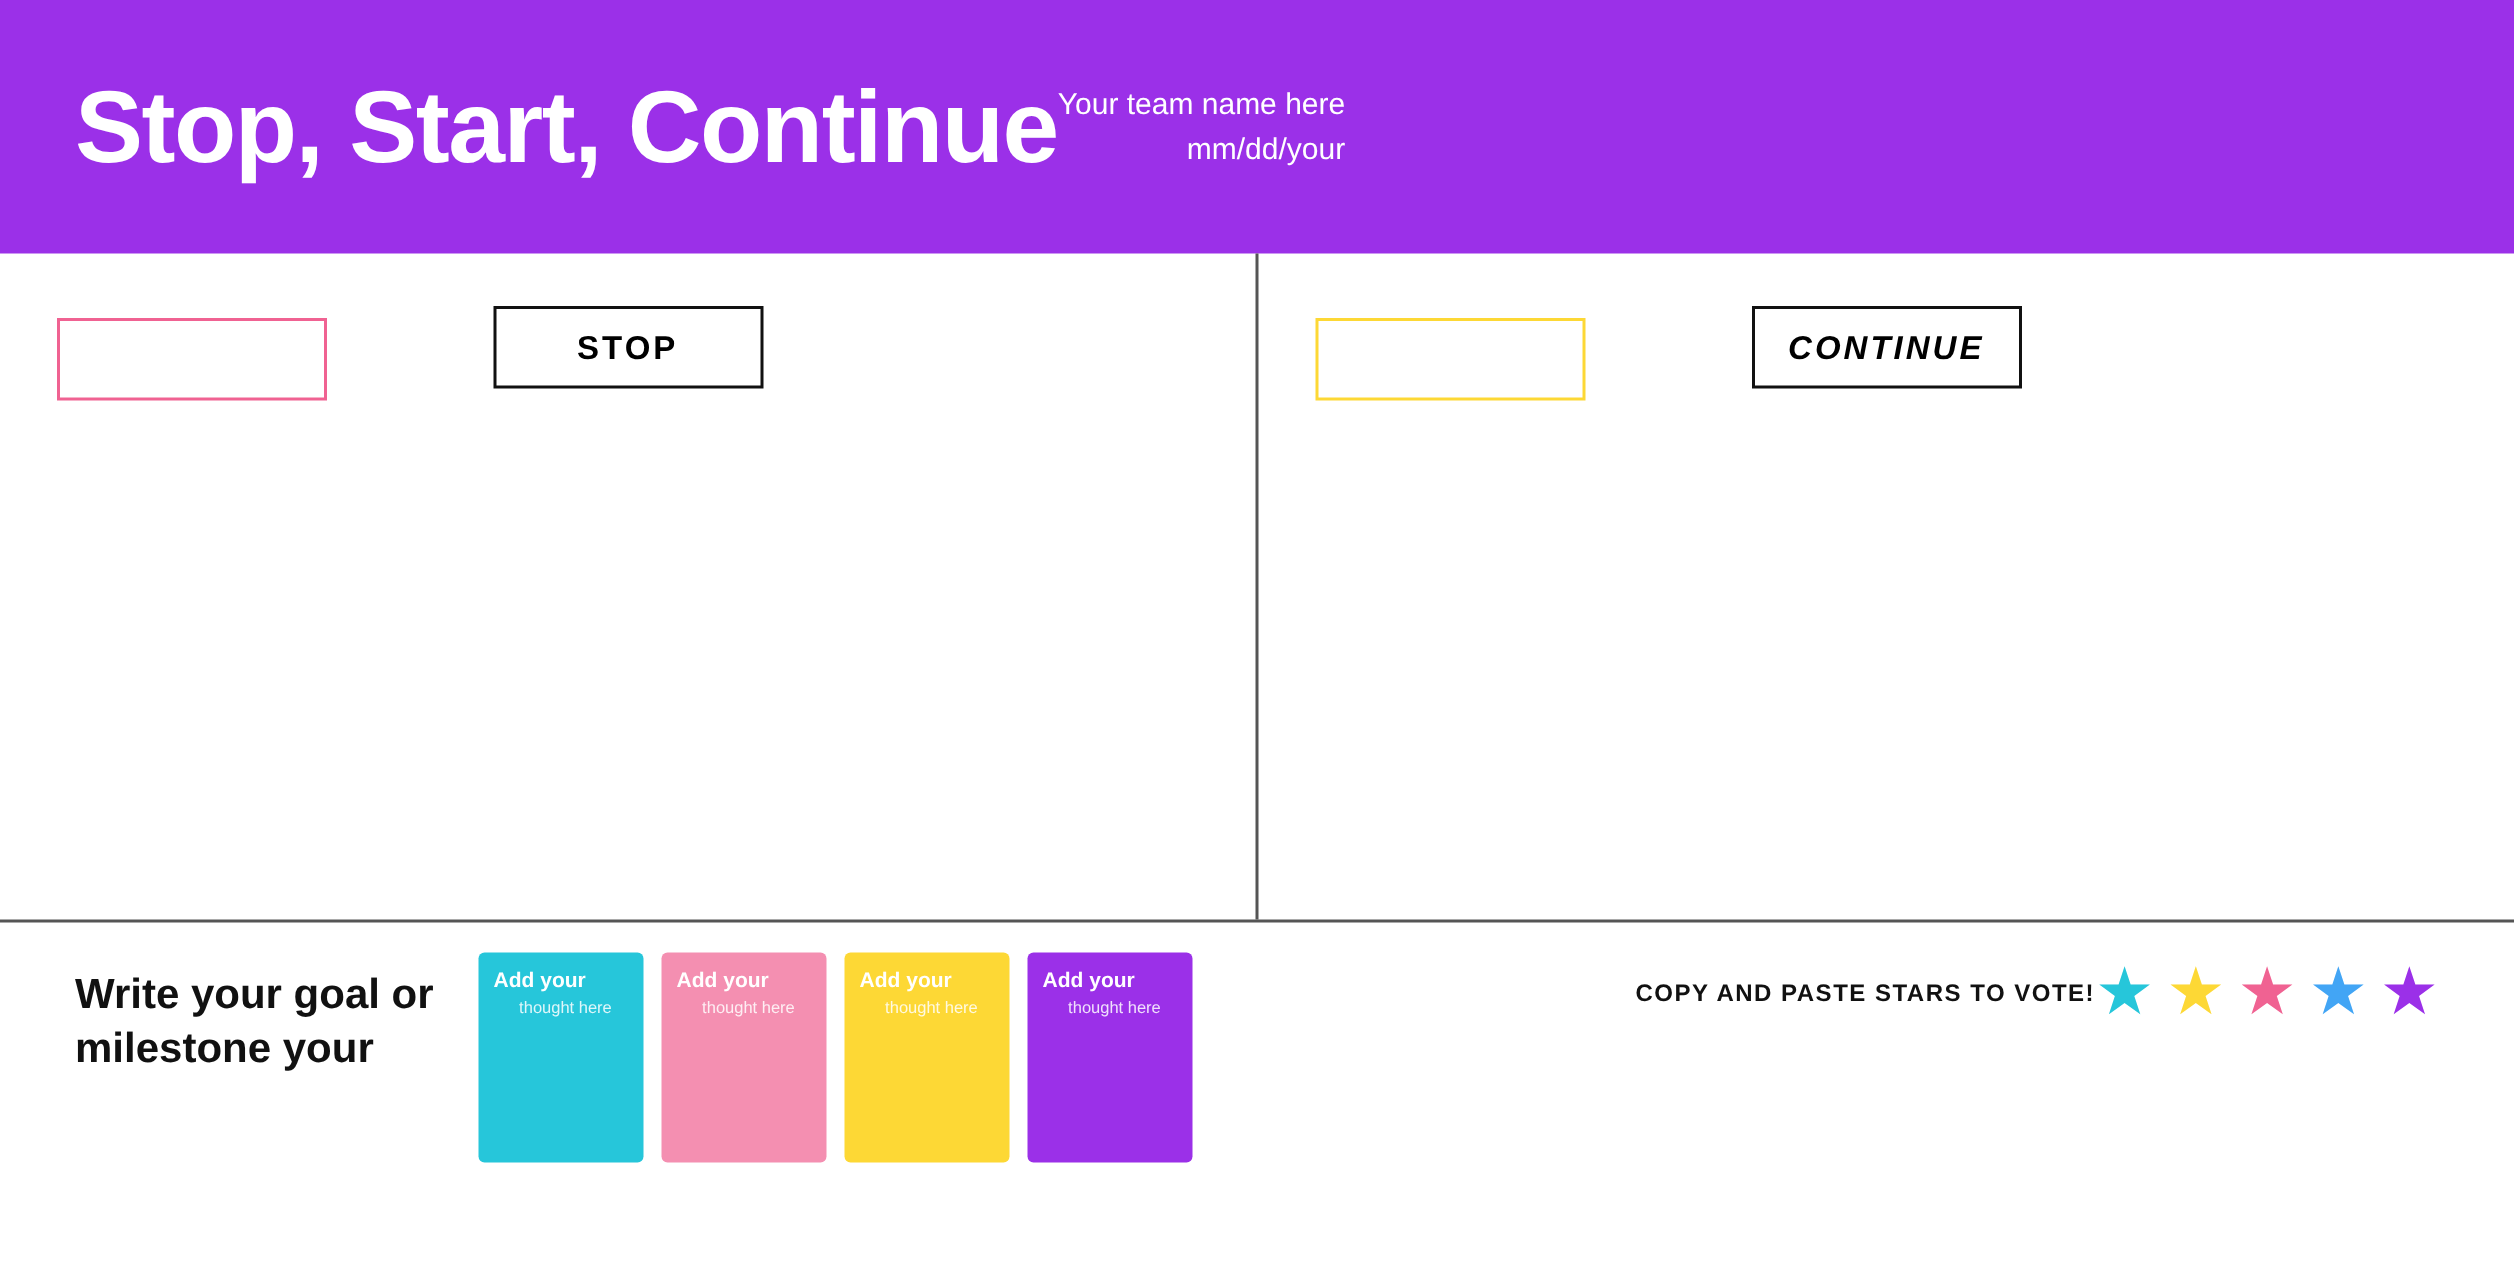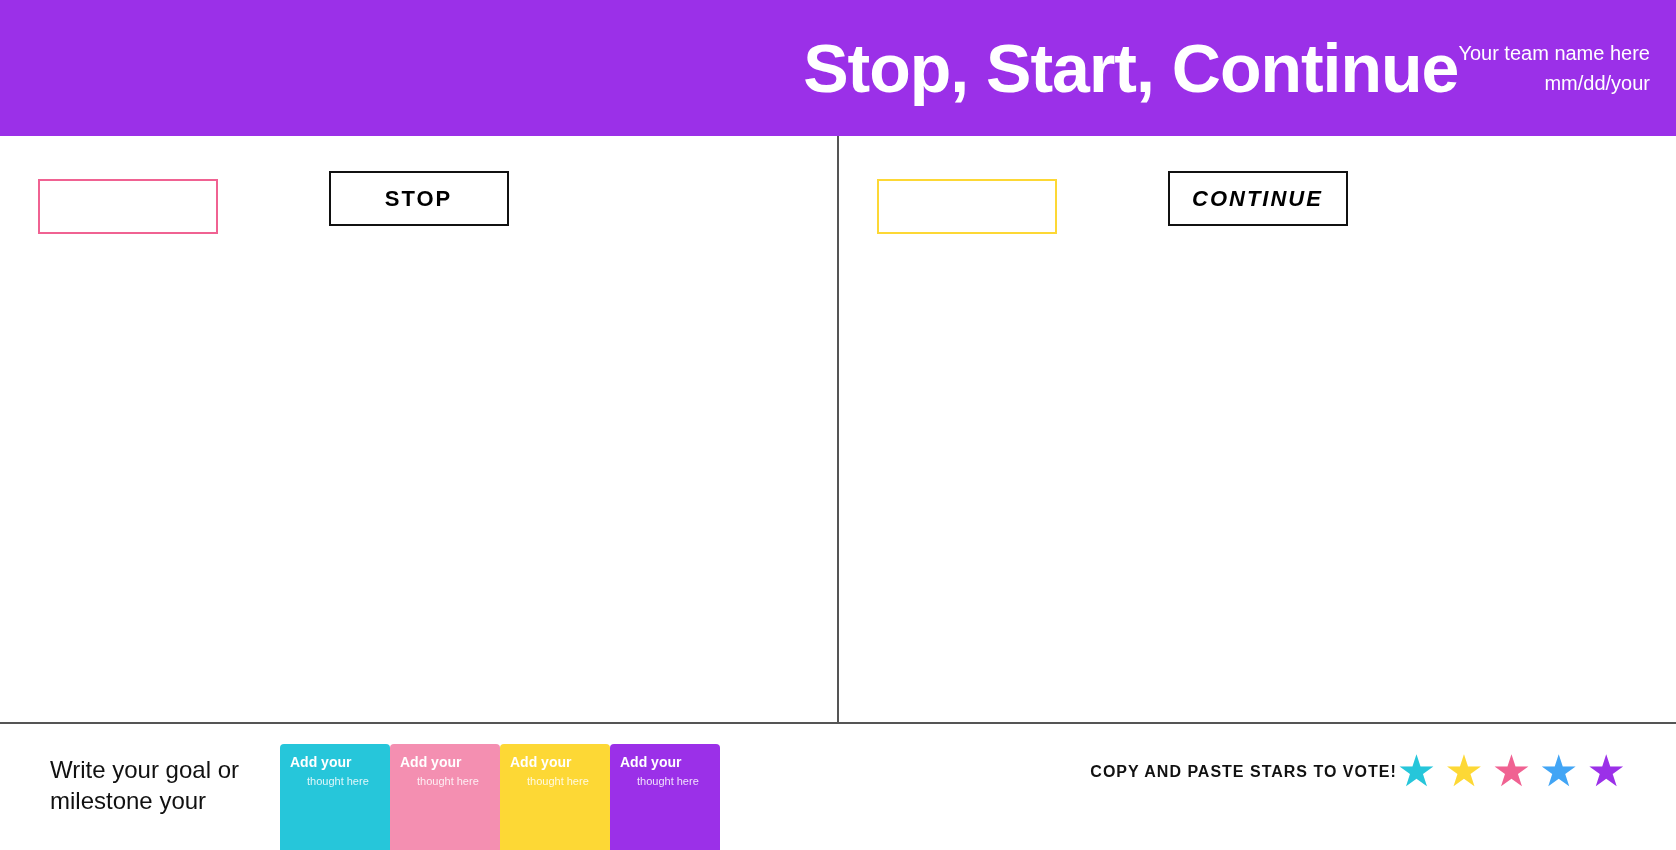--- a/index.html
+++ b/index.html
@@ -7,44 +7,44 @@
       font-family: 'Arial', sans-serif;
       background: #fff;
       width: 1676px;
       height: 850px;
       overflow: hidden;
     }
 
     
     .header {
       background: #9b30e8;
-      padding: 20px 26px;
+      padding: 20px 50px;
       display: flex;
       align-items: center;
-      justify-content: flex-end;
-      height: 136px;
+      justify-content: flex-start;
+      height: 169px;
     }
     .header-title {
       color: #fff;
       font-size: 68px;
       font-weight: 900;
       letter-spacing: -1px;
     }
     .header-meta {
       color: #fff;
       font-size: 20px;
       text-align: right;
       line-height: 1.5;
     }
 
     
     .columns {
       display: flex;
       width: 100%;
-      height: 588px;
+      height: 446px;
       border-bottom: 2px solid #555;
       text-align: center;
     }
     .col {
       flex: 1;
       border-right: 2px solid #555;
       position: relative;
       padding: 25px 30px;
     }
     .col:last-child {
@@ -96,29 +96,30 @@
     }
 
     .footer-goal {
       display: flex;
       flex-direction: column;
       justify-content: center;
       min-width: 200px;
       padding-top: 10px;
     }
     .footer-goal-text {
-      font-size: 24px;
-      font-weight: 400;
+      font-size: 28px;
+      font-weight: 700;
       color: #111;
       line-height: 1.3;
     }
 
     
     .sticky-notes {
       display: flex;
+      gap: 12px;
       align-items: flex-start;
       flex: 1;
     }
     .sticky {
       width: 110px;
       height: 140px;
       border-radius: 4px;
       padding: 10px;
       display: flex;
       flex-direction: column;

